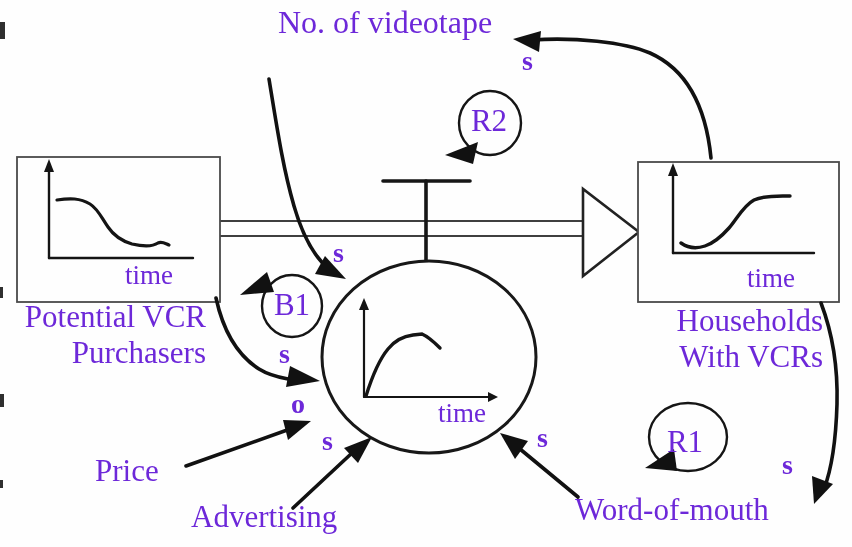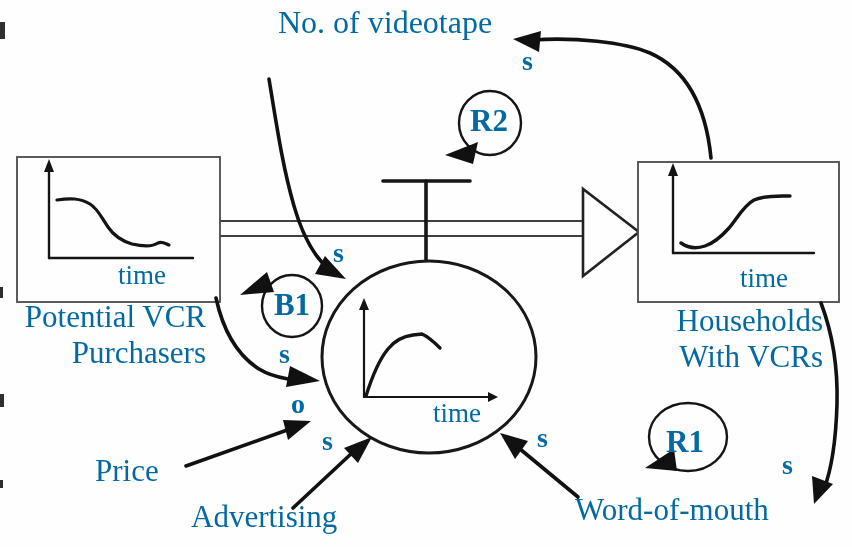--- a/index.html
+++ b/index.html
@@ -1,26 +1,26 @@
 <!DOCTYPE html>
 <html><head>
 <meta charset="utf-8">
 <style>
   html,body{margin:0;padding:0;background:#e8e8e8;}
   #stage{
     position:relative;width:852px;height:547px;background:#fefefe;overflow:hidden;
     font-family:"Liberation Serif",serif;color:#141414;
   }
   svg{position:absolute;left:0;top:0;}
-  .lbl{position:absolute;white-space:nowrap;line-height:1.05;color:#0369a1;}
+  .lbl{position:absolute;white-space:nowrap;line-height:1.05;color:#6d28d9;}
   .big{font-size:31px;}
   .huge{font-size:32px;}
   .pol{font-size:28px;font-weight:bold;}
-  .loopid{font-size:31px;font-weight:bold;text-align:center;}
-  .time{font-size:27px;text-align:left;}
+  .loopid{font-size:31px;font-weight:normal;text-align:center;}
+  .time{font-size:27px;text-align:center;}
   .ctr{text-align:right;}
 </style>
 </head>
 <body>
 
 <div id="stage">
 
   <svg width="852" height="547" viewBox="0 0 852 547">
 
     <g fill="#2f2f2f">

